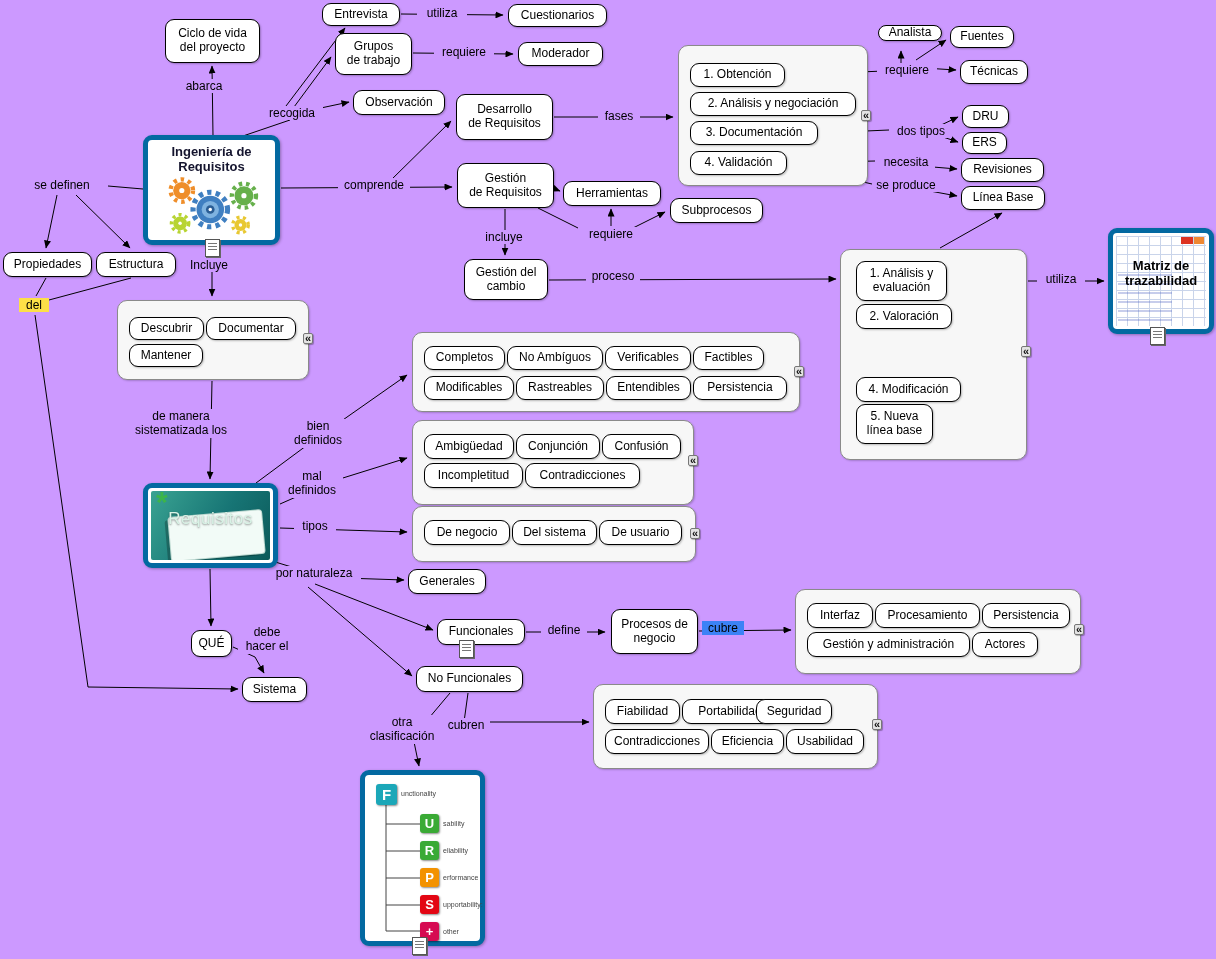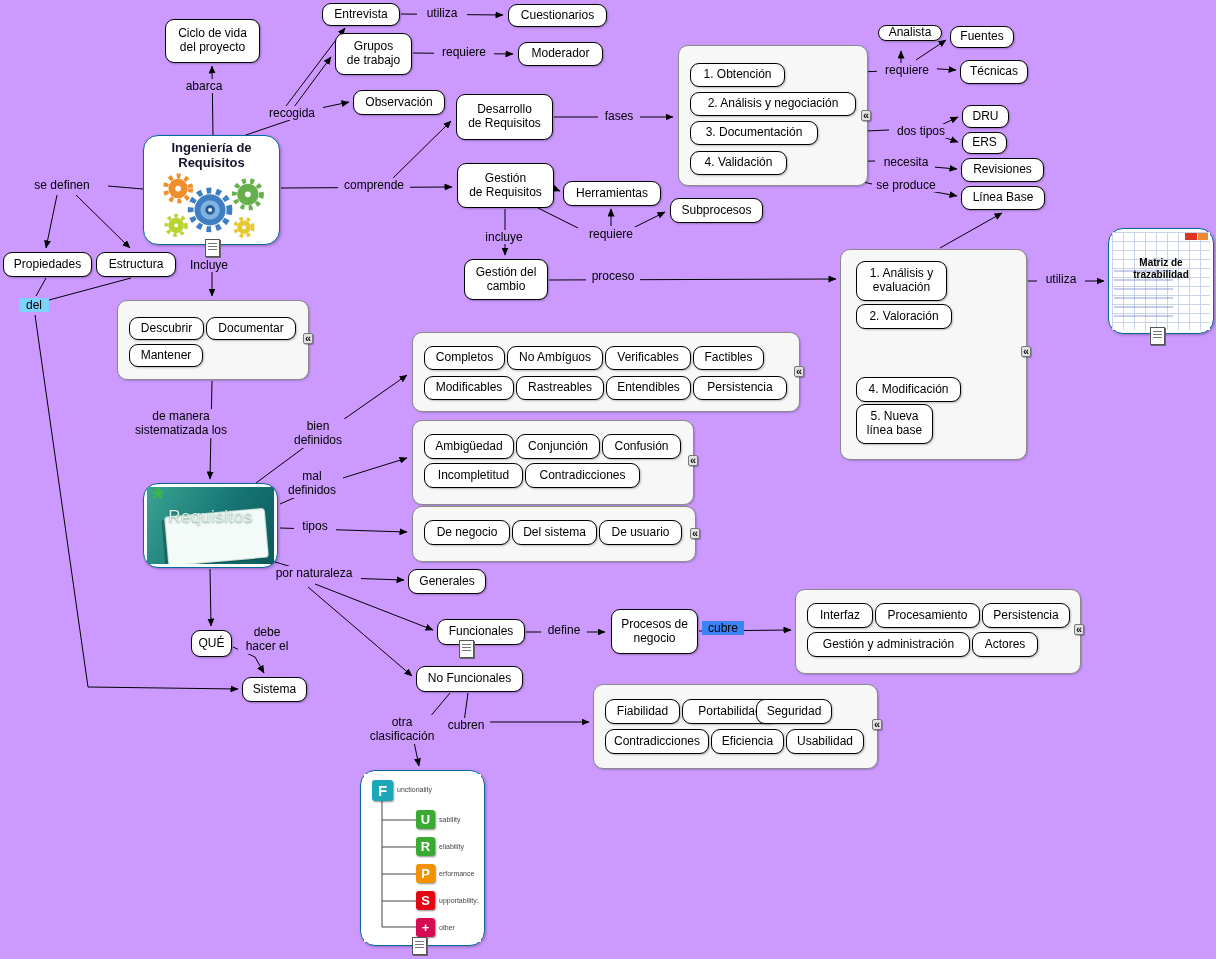--- a/index.html
+++ b/index.html
@@ -32,40 +32,40 @@
   }
   .doc{
     position:absolute;width:13px;height:16px;background:#fff;border:1px solid #555;
     box-shadow:1px 1px 0 #666;z-index:4;
   }
   .doc::before{
     content:"";position:absolute;left:2px;right:2px;top:3px;height:9px;
     background:repeating-linear-gradient(#777 0 1px,transparent 1px 3px);
   }
   .imgnode{
-    position:absolute;background:#fff;border:1px solid #0369a1;border-radius:15px;
+    position:absolute;background:#fff;border:5px solid #0369a1;border-radius:9px;
     padding:3px;box-sizing:border-box;z-index:3;box-shadow:1px 1px 3px rgba(0,0,0,.3);
   }
   
   .ing-inner{width:100%;height:100%;display:flex;flex-direction:column;align-items:center;}
   .ing-title{font-weight:bold;font-size:13px;line-height:1.15;color:#14142e;text-align:center;white-space:pre-line;margin-top:2px;}
   
   .req-inner{position:relative;width:100%;height:100%;border-radius:2px;overflow:hidden;
     background:linear-gradient(120deg,#3aa392 0%,#177575 55%,#0b5a5a 100%);}
   .req-pad{position:absolute;left:16%;top:34%;width:78%;height:62%;background:#f2fbf7;
     transform:rotate(-5deg);border-radius:3px;box-shadow:0 0 0 1px #bcd8d0, -4px 2px 0 rgba(0,0,0,.25);}
   .req-text{position:absolute;left:0;top:26%;width:100%;text-align:center;z-index:2;
     color:#d8f3e6;font-size:17px;letter-spacing:.5px;text-shadow:0 1px 2px rgba(0,0,0,.45);}
   .req-star{position:absolute;left:5px;top:-6px;z-index:2;color:#3cb54a;font-size:30px;font-weight:bold;}
   
   .mtx-inner{position:relative;width:100%;height:100%;background:#fff;overflow:hidden;
     background-image:linear-gradient(#c9d4ea 1px,transparent 1px),linear-gradient(90deg,#c9d4ea 1px,transparent 1px);
     background-size:11px 9px;}
   .mtx-title{position:absolute;left:0;top:26%;width:100%;text-align:center;z-index:2;
-    font-weight:bold;font-size:10px;line-height:1.15;white-space:pre-line;color:#000;}
+    font-weight:bold;font-size:13px;line-height:1.15;white-space:pre-line;color:#000;}
   .mtx-cell{position:absolute;height:7px;z-index:1;}
   .mtx-rows{position:absolute;left:2px;top:38px;width:60%;height:55%;z-index:1;
     background:repeating-linear-gradient(rgba(70,90,190,.30) 0 2px,transparent 2px 9px);}
   
   .furps-inner{position:relative;width:100%;height:100%;background:#fff;}
   .furps-letter{
     position:absolute;color:#fff;font-weight:bold;text-align:center;border-radius:3px;
     box-shadow:1px 1px 2px rgba(0,0,0,.45);z-index:2;
   }
   .furps-small{position:absolute;font-size:7px;color:#444;z-index:2;white-space:nowrap;}
@@ -145,21 +145,21 @@
   <span class="lbl" style="left: 890px; top: 124px; width: 60px; background: rgb(204, 153, 255);">dos tipos</span>
   <span class="lbl" style="left: 877px; top: 155px; width: 56px; background: rgb(204, 153, 255);">necesita</span>
   <span class="lbl" style="left: 872px; top: 178px; width: 66px; background: rgb(204, 153, 255);">se produce</span>
   <span class="lbl" style="left: 28px; top: 178px; width: 66px; background: rgb(204, 153, 255);">se definen</span>
   <span class="lbl" style="left: 338px; top: 178px; width: 70px; background: rgb(204, 153, 255);">comprende</span>
   <span class="lbl" style="left: 479px; top: 230px; width: 48px; background: rgb(204, 153, 255);">incluye</span>
   <span class="lbl" style="left: 581px; top: 227px; width: 58px; background: rgb(204, 153, 255);">requiere</span>
   <span class="lbl" style="left: 183px; top: 258px; width: 50px; background: rgb(204, 153, 255);">Incluye</span>
   <span class="lbl" style="left: 586px; top: 269px; width: 52px; background: rgb(204, 153, 255);">proceso</span>
   <span class="lbl" style="left: 1037px; top: 272px; width: 46px; background: rgb(204, 153, 255);">utiliza</span>
-  <span class="lbl" style="left: 19px; top: 298px; width: 28px; background: #7dd3fc;">del</span>
+  <span class="lbl" style="left: 19px; top: 298px; width: 28px; background: #fde047;">del</span>
   <span class="lbl" style="left: 120px; top: 409px; width: 120px; background: rgb(204, 153, 255);">de manera
 sistematizada los</span>
   <span class="lbl" style="left: 287px; top: 419px; width: 60px; background: rgb(204, 153, 255);">bien
 definidos</span>
   <span class="lbl" style="left: 281px; top: 469px; width: 60px; background: rgb(204, 153, 255);">mal
 definidos</span>
   <span class="lbl" style="left: 294px; top: 519px; width: 40px; background: rgb(204, 153, 255);">tipos</span>
   <span class="lbl" style="left: 267px; top: 566px; width: 92px; background: rgb(204, 153, 255);">por naturaleza</span>
   <span class="lbl" style="left: 183px; top: 554px; width: 50px; background: rgb(204, 153, 255);">definen</span>
   <span class="lbl" style="left: 238px; top: 625px; width: 56px; background: rgb(204, 153, 255);">debe

